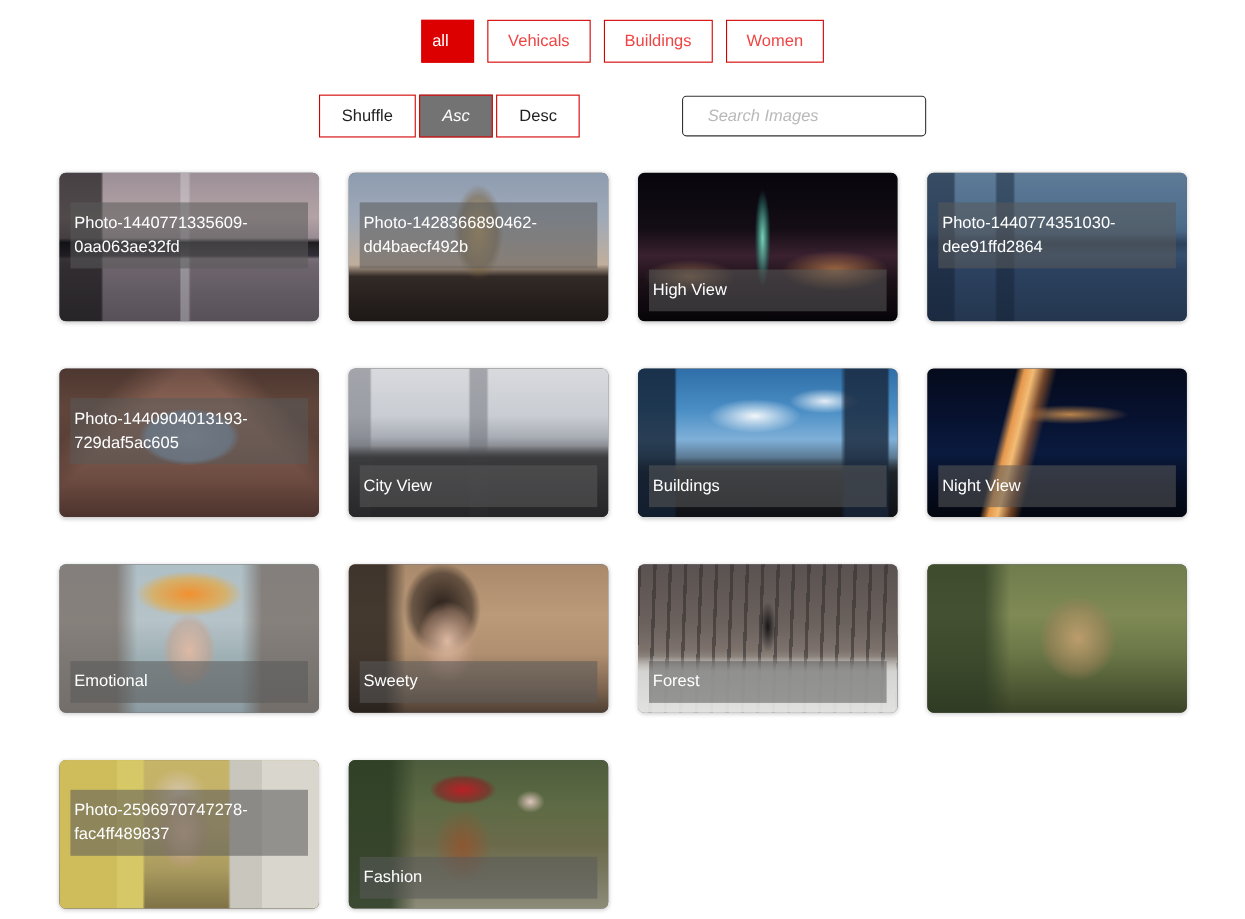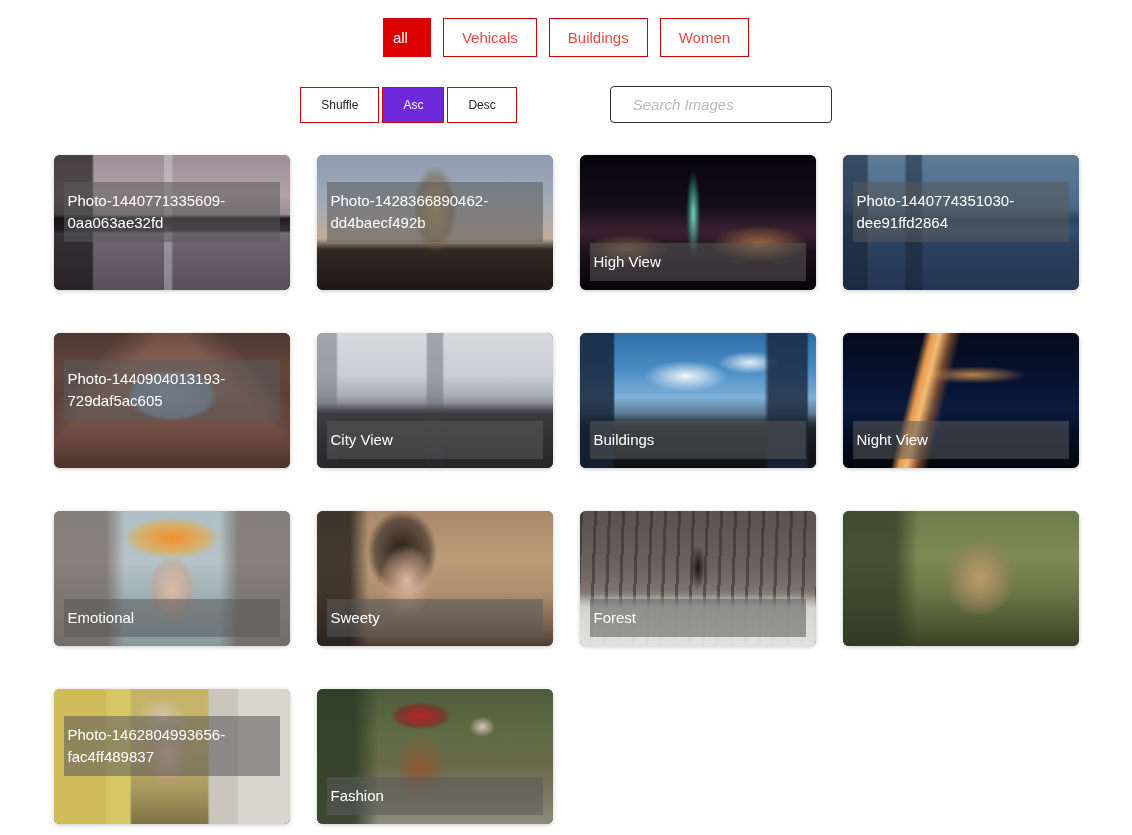--- a/index.html
+++ b/index.html
@@ -42,31 +42,32 @@
     display: flex;
     justify-content: center;
     align-items: center;
     padding-top: 29px;
   }
   .sort-group { display: flex; }
   .sort-btn {
     border: 1px solid #d40000;
     background: #ffffff;
     color: #222222;
-    font-size: 12px;
+    font-size: 15px;
     line-height: 1;
     padding: 11px 20px;
     cursor: pointer;
     font-family: "Liberation Sans", sans-serif;
     margin-right: 3px;
   }
   .sort-btn.active {
-    background: #6d28d9;
+    background: #737373;
     border-color: #dd0000;
     color: #ffffff;
+    font-style: italic;
   }
   .search-wrap { margin-left: 90px; }
   .search-input {
     width: 222px;
     padding: 9px 12px 9px 22px;
     font-size: 15px;
     border: 1px solid #333333;
     border-radius: 4px;
     outline: none;
     color: #333333;
@@ -323,21 +324,21 @@
     <div class="photo ph-forest"></div>
     <div class="caption single">Forest</div>
   </div>
 
   <div class="card">
     <div class="photo ph-hair-green"></div>
   </div>
 
   <div class="card">
     <div class="photo ph-yellow-wall"></div>
-    <div class="caption multi">Photo-1462804993656-fac4ff489837</div>
+    <div class="caption multi">Photo-2596970747278-fac4ff489837</div>
   </div>
 
   <div class="card">
     <div class="photo ph-fashion"></div>
     <div class="caption single">Fashion</div>
   </div>
 
 
 
 </div>

